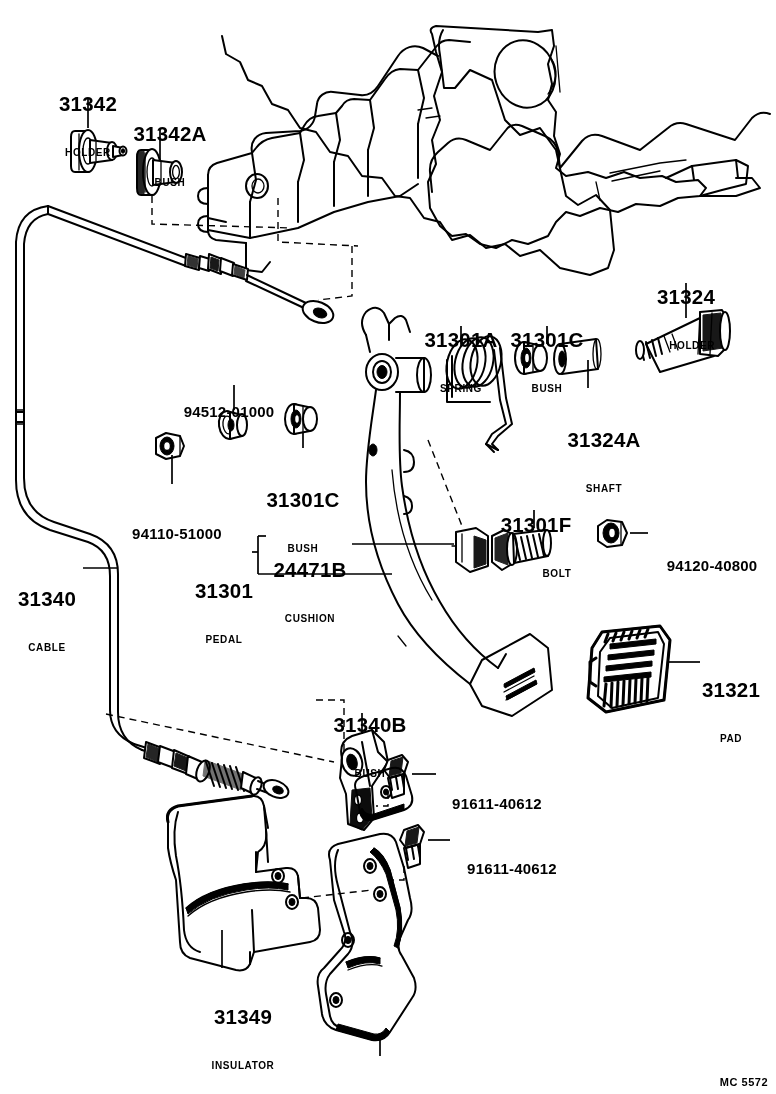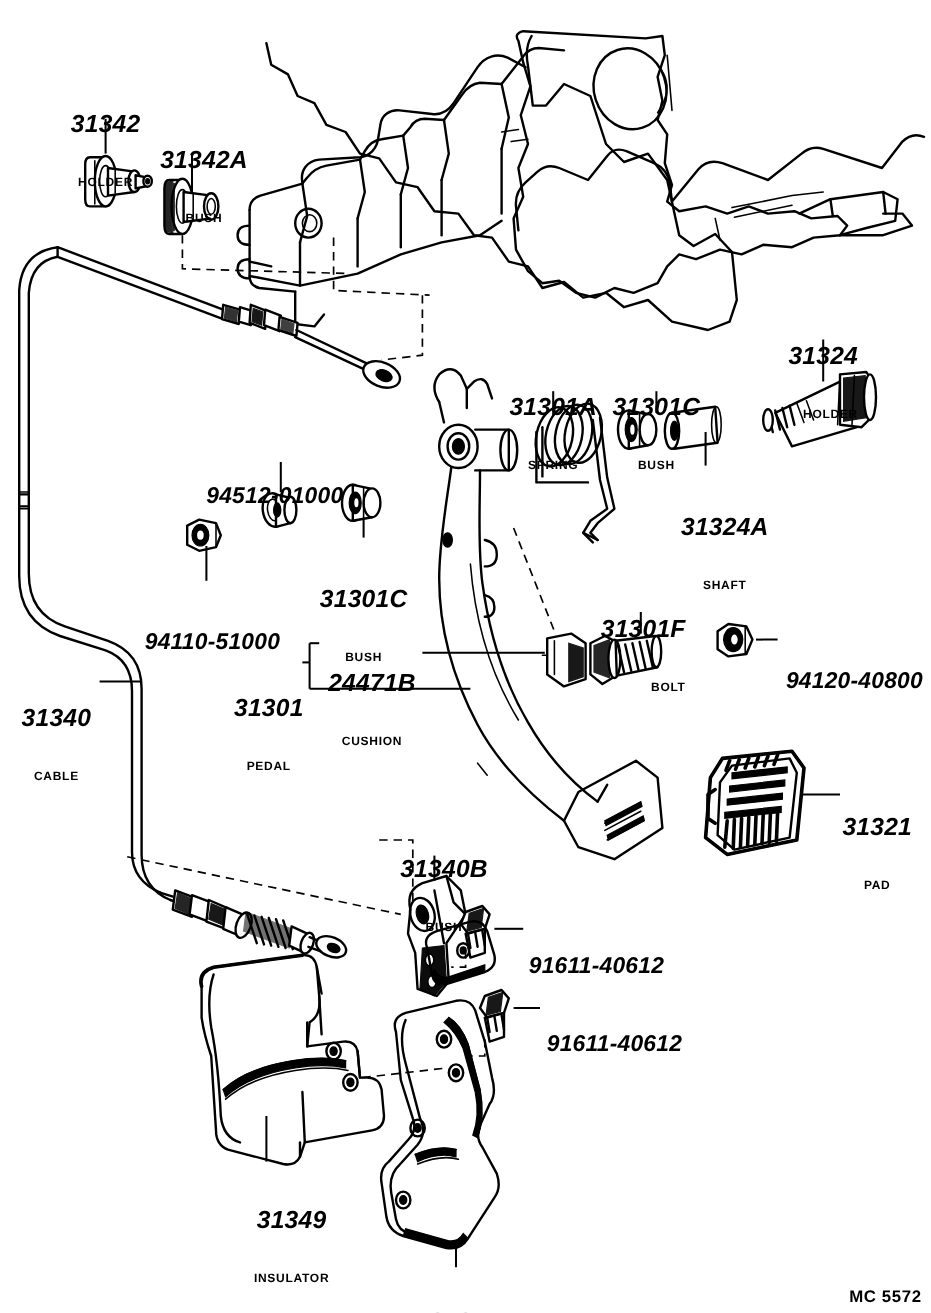--- a/index.html
+++ b/index.html
@@ -18,36 +18,35 @@
     font-family:"Liberation Sans", sans-serif;
     white-space:pre;
     line-height:1.0;
     letter-spacing:0.3px;
   }
   .lbl .num{
     display:block;
     font-size:20.5px;
     font-weight:bold;
     letter-spacing:0.2px;
-    font-style:italic;
   }
   .lbl .sub{
     display:block;
     font-size:10px;
     font-weight:bold;
     letter-spacing:0.6px;
     margin-top:1px;
   }
   .lbl.ctr{text-align:center;}
-  .lbl.plain .num{font-size:19px;text-align:right;}
+  .lbl.plain .num{font-size:15px;text-align:right;}
   #footcode{
     position:absolute;
     right:8px;bottom:6px;
     font-family:"Liberation Sans", sans-serif;
-    font-size:14px;
+    font-size:11px;
     font-weight:bold;
     color:#000;
     letter-spacing:0.5px;
   }
 </style>
 </head>
 <body>
 
 <div id="page">
 

